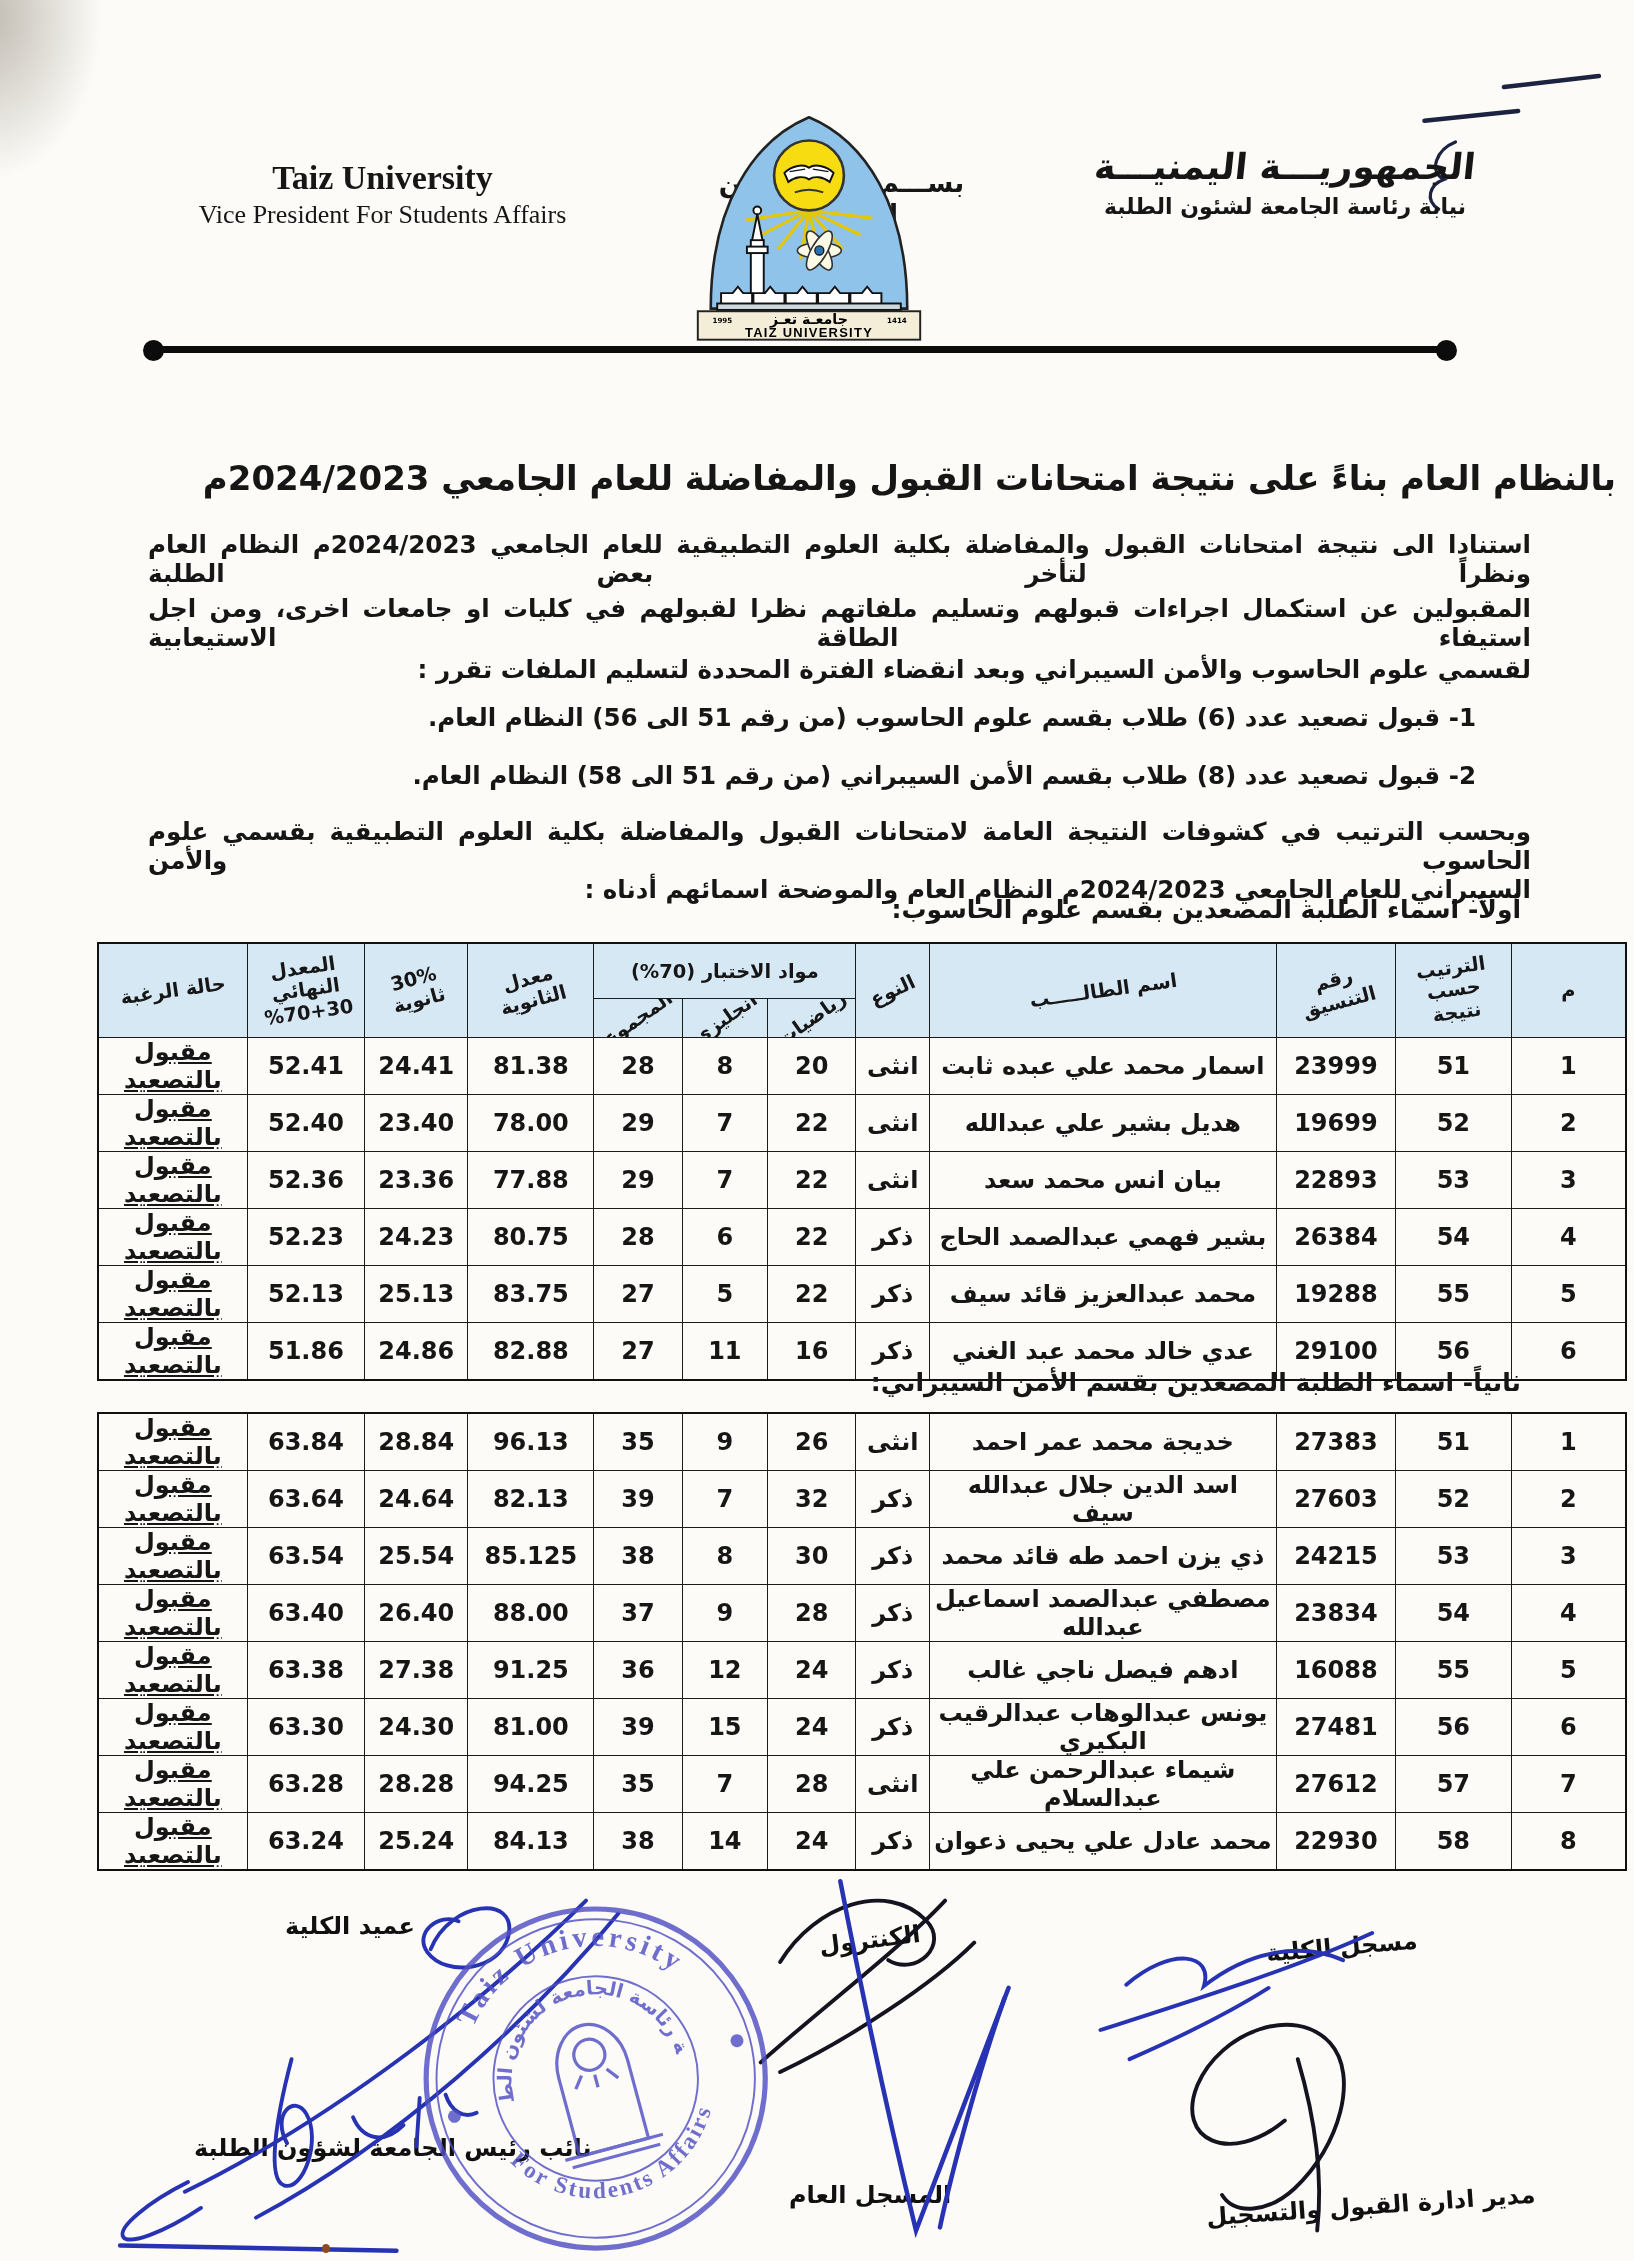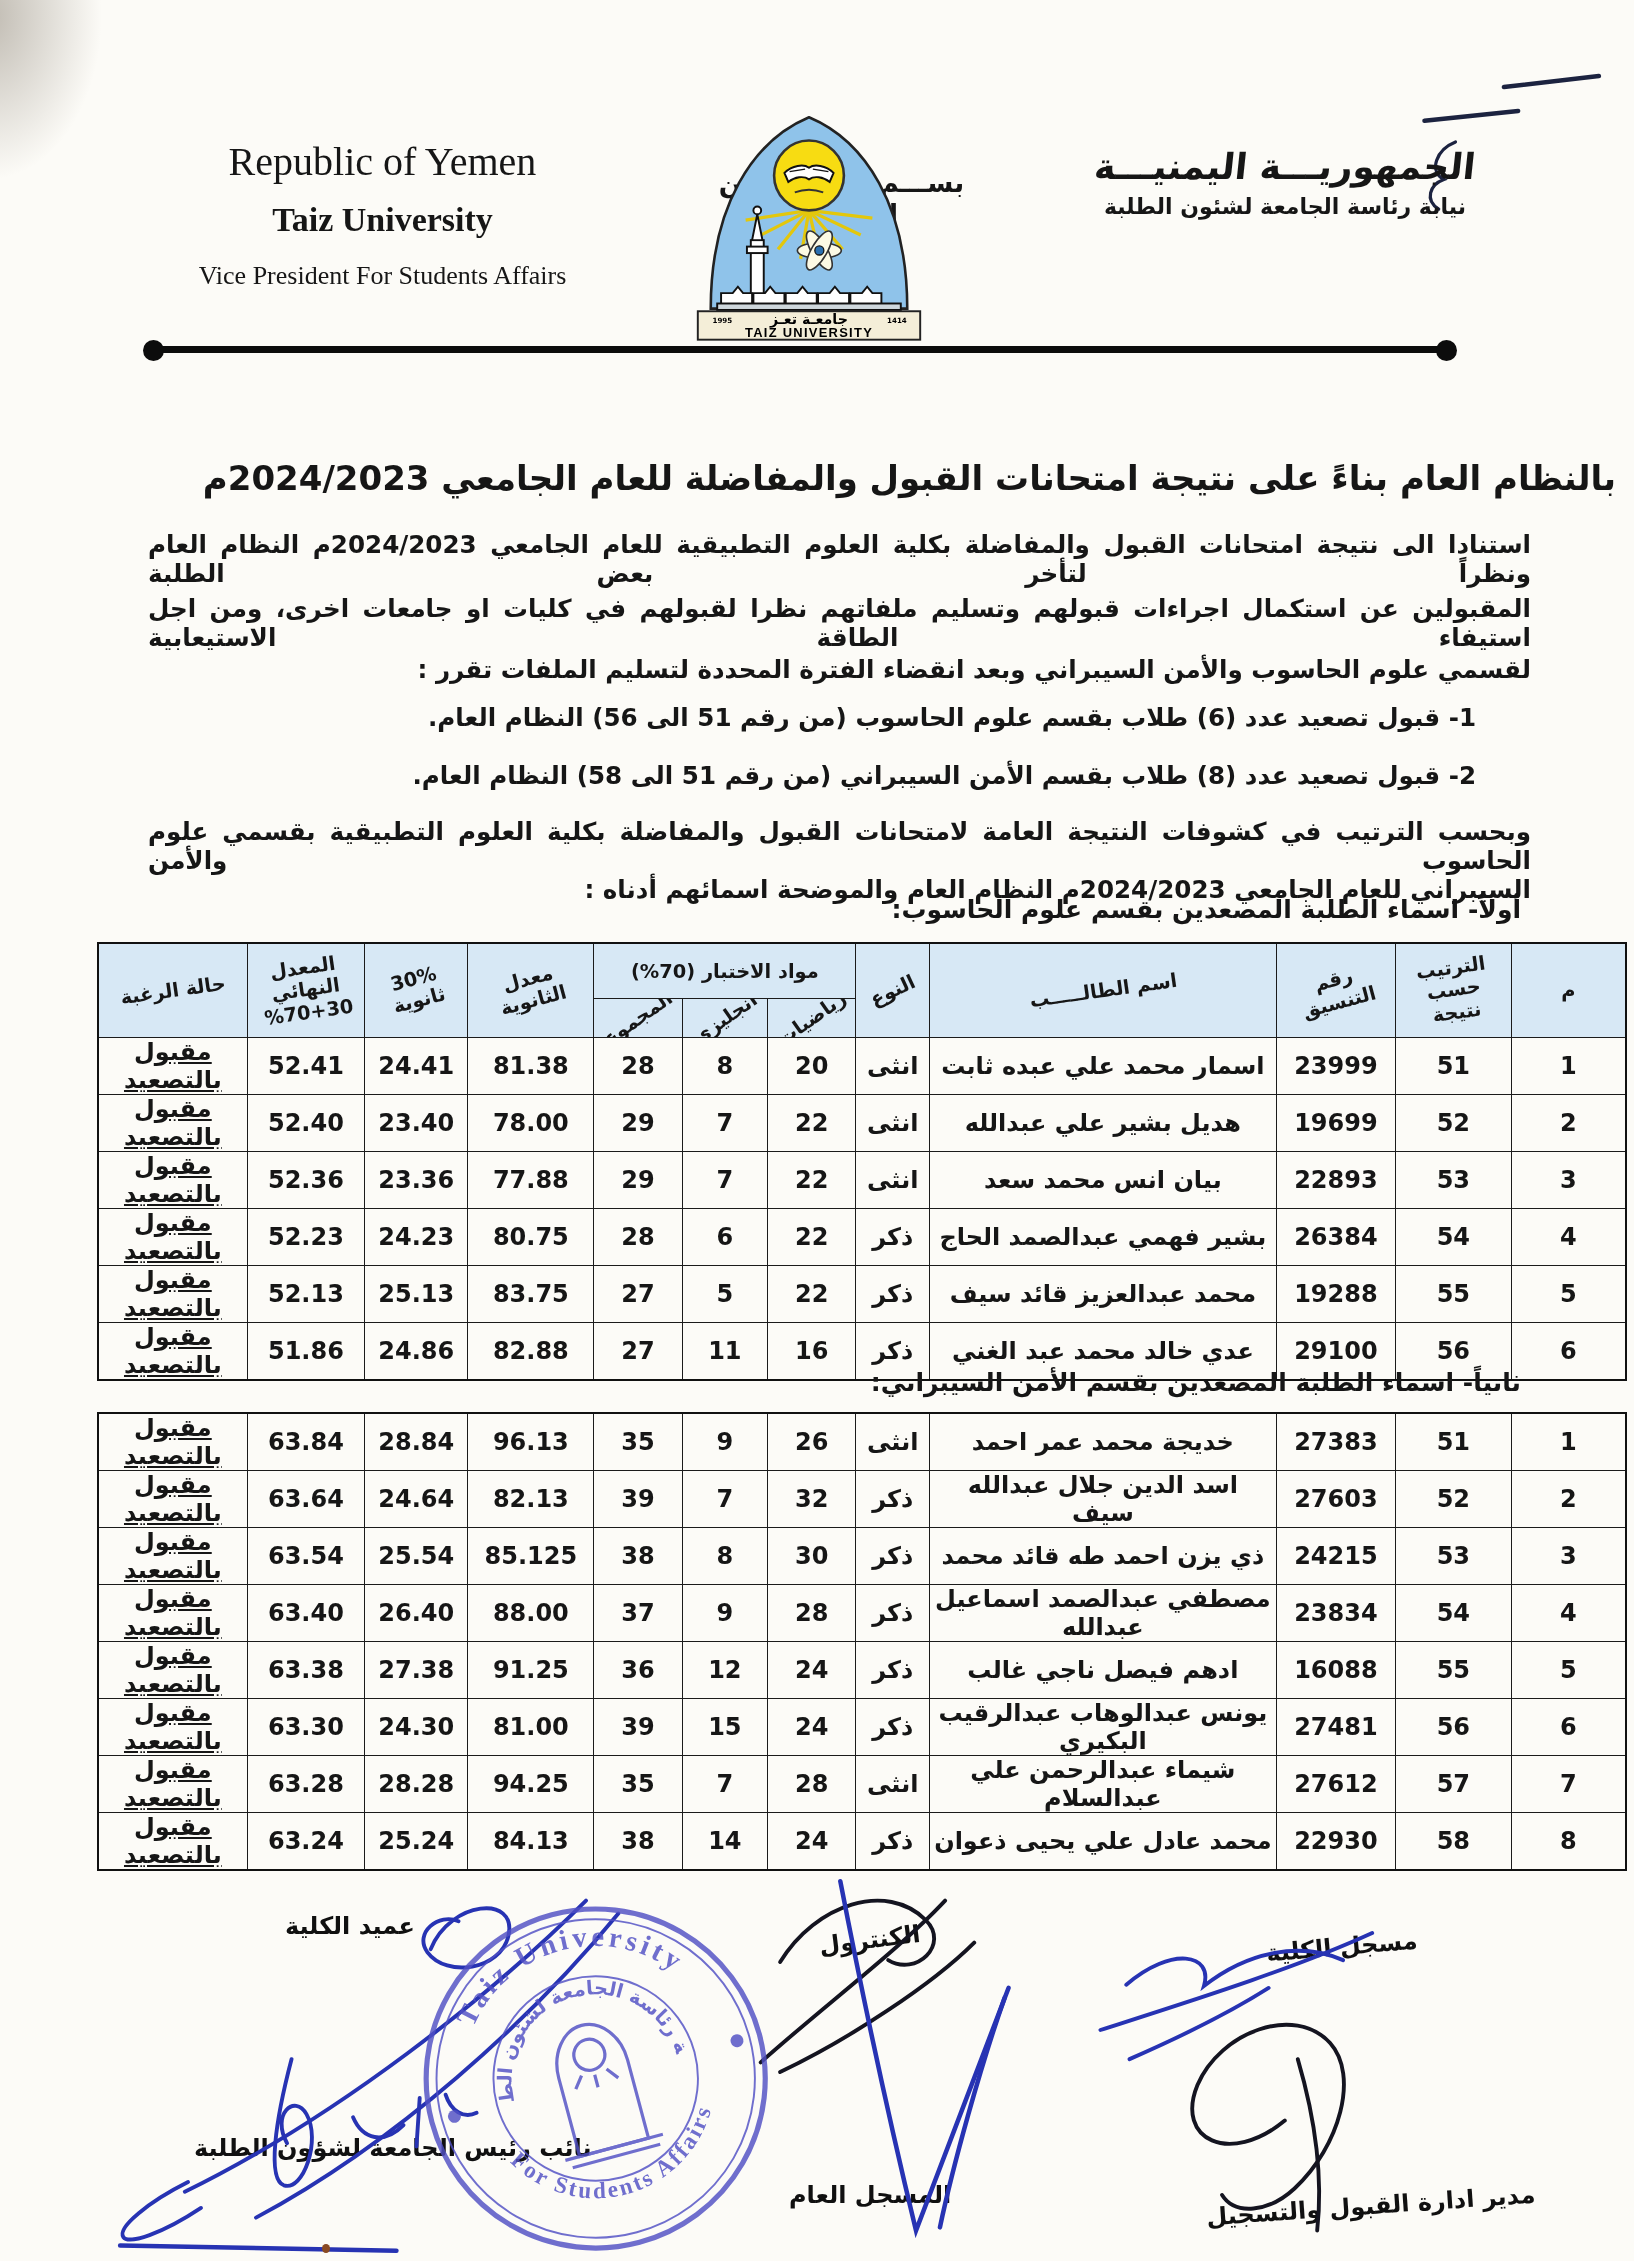--- a/index.html
+++ b/index.html
@@ -14,21 +14,21 @@
   }
   .smudge{position:absolute;left:-39px;top:-26px;width:142px;height:207px;
     background:radial-gradient(ellipse at 20% 20%, rgba(120,110,95,.45), rgba(120,110,95,0) 70%);}
   
   .bismillah{position:absolute;left:660px;top:167px;width:363px;text-align:center;
     font-size:26.5px;font-weight:bold;direction:rtl;}
   .en-block{position:absolute;left:78px;top:141px;width:609px;text-align:center;direction:ltr;
     font-family:"Liberation Serif", serif;}
   .en-block .l1{font-size:40px;line-height:1.05;}
   .en-block .l2{font-size:34px;font-weight:bold;margin-top:18px;}
-  .en-block .l3{font-size:26px;margin-top:22px;}
+  .en-block .l3{font-size:26px;margin-top:3px;}
   .ar-block{position:absolute;left:1000px;top:146px;width:570px;text-align:center;direction:rtl;}
   .ar-block .l1{font-size:36px;font-weight:bold;transform:skewX(-6deg);letter-spacing:0.6px;}
   .ar-block .l2{font-size:30px;font-weight:bold;margin-top:14.2px;}
   .ar-block .l3{font-size:22px;font-weight:bold;margin-top:6.5px;}
   .logo{position:absolute;left:681px;top:113px;width:256px;height:231px;}
   .corner-marks{position:absolute;left:1379px;top:58px;width:255px;height:155px;}
   .divider{position:absolute;left:148px;top:346px;width:1304px;height:7.1px;background:#0c0c0c;}
   .divider .dot{position:absolute;top:-6.5px;width:21px;height:21px;border-radius:50%;background:#0c0c0c;}
   .divider .dot.left{left:-5.2px;}
   .divider .dot.right{right:-5.2px;}
@@ -89,21 +89,20 @@
 
   <div class="bismillah">بســـم الله الرحمن الرحيـــم</div>
 
   <svg class="corner-marks" viewBox="0 0 394 240">
     <path d="M193,45 L340,28" stroke="#1c2340" stroke-width="7" stroke-linecap="round" fill="none"></path>
     <path d="M70,97 L215,82" stroke="#1c2340" stroke-width="7" stroke-linecap="round" fill="none"></path>
     <path d="M118,130 c-30,12 -42,45 -18,58 c-22,8 -30,32 -8,46" stroke="#1c2340" stroke-width="5" fill="none" stroke-linecap="round"></path>
   </svg>
 
   <div class="en-block">
-    <div class="l1">Republic of Yemen</div>
     <div class="l2">Taiz University</div>
     <div class="l3">Vice President For Students Affairs</div>
   </div>
 
   <svg class="logo" viewBox="0 0 396 356">
     <path d="M198,6 C112,42 46,142 46,302 L350,302 C350,142 284,42 198,6 Z" fill="#8fc3ea" stroke="#222" stroke-width="4"></path>
     <g stroke="#e3c70c" stroke-width="5">
       <line x1="198" y1="150" x2="120" y2="190"></line>
         <line x1="198" y1="150" x2="150" y2="210"></line>
       <line x1="198" y1="150" x2="185" y2="225"></line>

